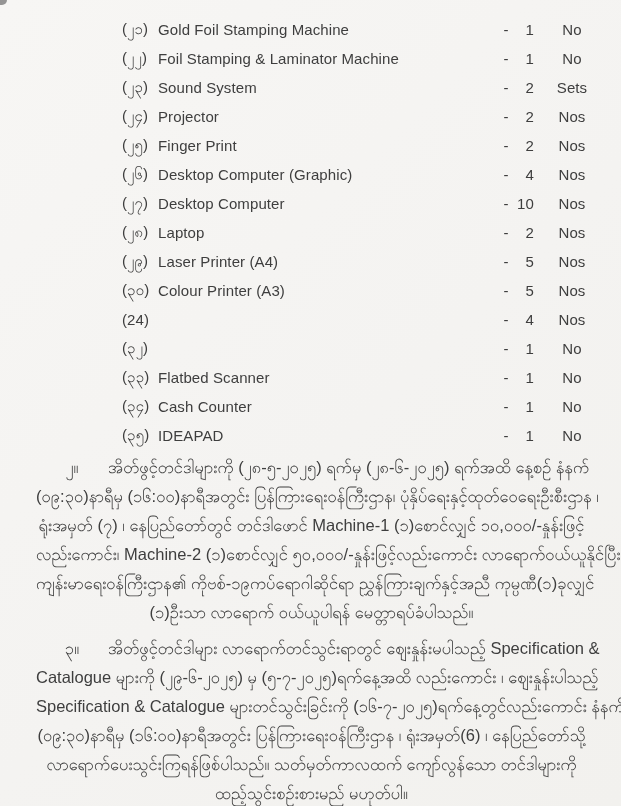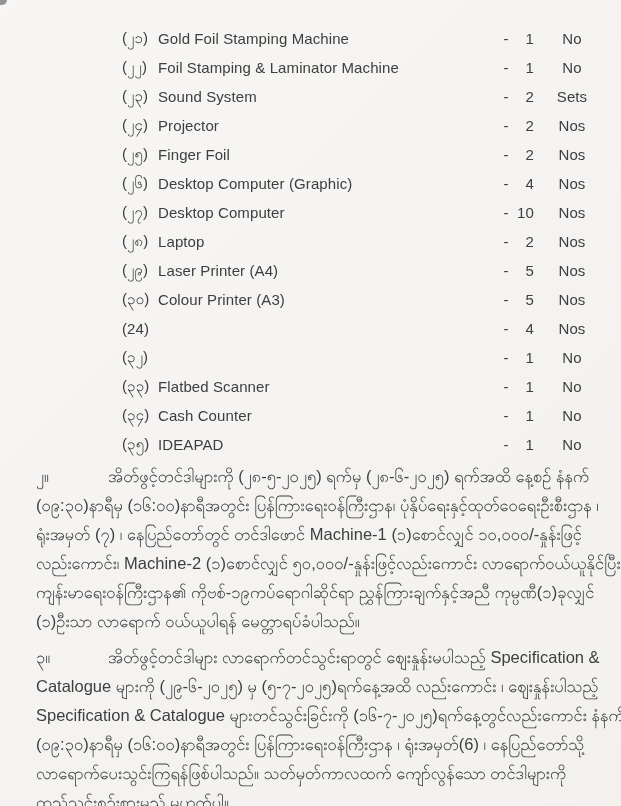--- a/index.html
+++ b/index.html
@@ -19,41 +19,42 @@
   .scan-corner {
     position: absolute;
     top: 0; left: 0;
     width: 7px; height: 5px;
     background: #6b6b6b;
     border-bottom-right-radius: 5px;
     opacity: .7;
   }
   
   .list {
-    padding-top: 24px;
+    padding-top: 15px;
   }
   .row {
     display: grid;
     grid-template-columns: 122px 36px 340px 16px 20px 8px 60px;
     height: 29px;
     align-items: center;
     font-size: 15px;
     font-weight: 400;
     letter-spacing: .1px;
   }
   .row .no    { grid-column: 2; white-space: nowrap; }
   .row .name  { grid-column: 3; white-space: nowrap; }
   .row .dash  { grid-column: 4; text-align: center; }
   .row .qty   { grid-column: 5; text-align: right; }
   .row .unit  { grid-column: 7; text-align: center; }
   
   .para {
     padding: 0 34px 0 36px;
     font-size: 16.5px;
     line-height: 29px;
+    text-align: center;
   }
   .para-2 { margin-top: 3px; }
   .para-3 { margin-top: 7px; }
   .pline { white-space: nowrap; height: 29px; }
   .pmarker {
     display: inline-block;
     width: 72px;
     vertical-align: top;
   }
 </style>
@@ -87,21 +88,21 @@
     </div>
     <div class="row">
       <span class="no">(၂၄)</span>
       <span class="name">Projector</span>
       <span class="dash">-</span>
       <span class="qty">2</span>
       <span class="unit">Nos</span>
     </div>
     <div class="row">
       <span class="no">(၂၅)</span>
-      <span class="name">Finger Foil</span>
+      <span class="name">Finger Print</span>
       <span class="dash">-</span>
       <span class="qty">2</span>
       <span class="unit">Nos</span>
     </div>
     <div class="row">
       <span class="no">(၂၆)</span>
       <span class="name">Desktop Computer (Graphic)</span>
       <span class="dash">-</span>
       <span class="qty">4</span>
       <span class="unit">Nos</span>

